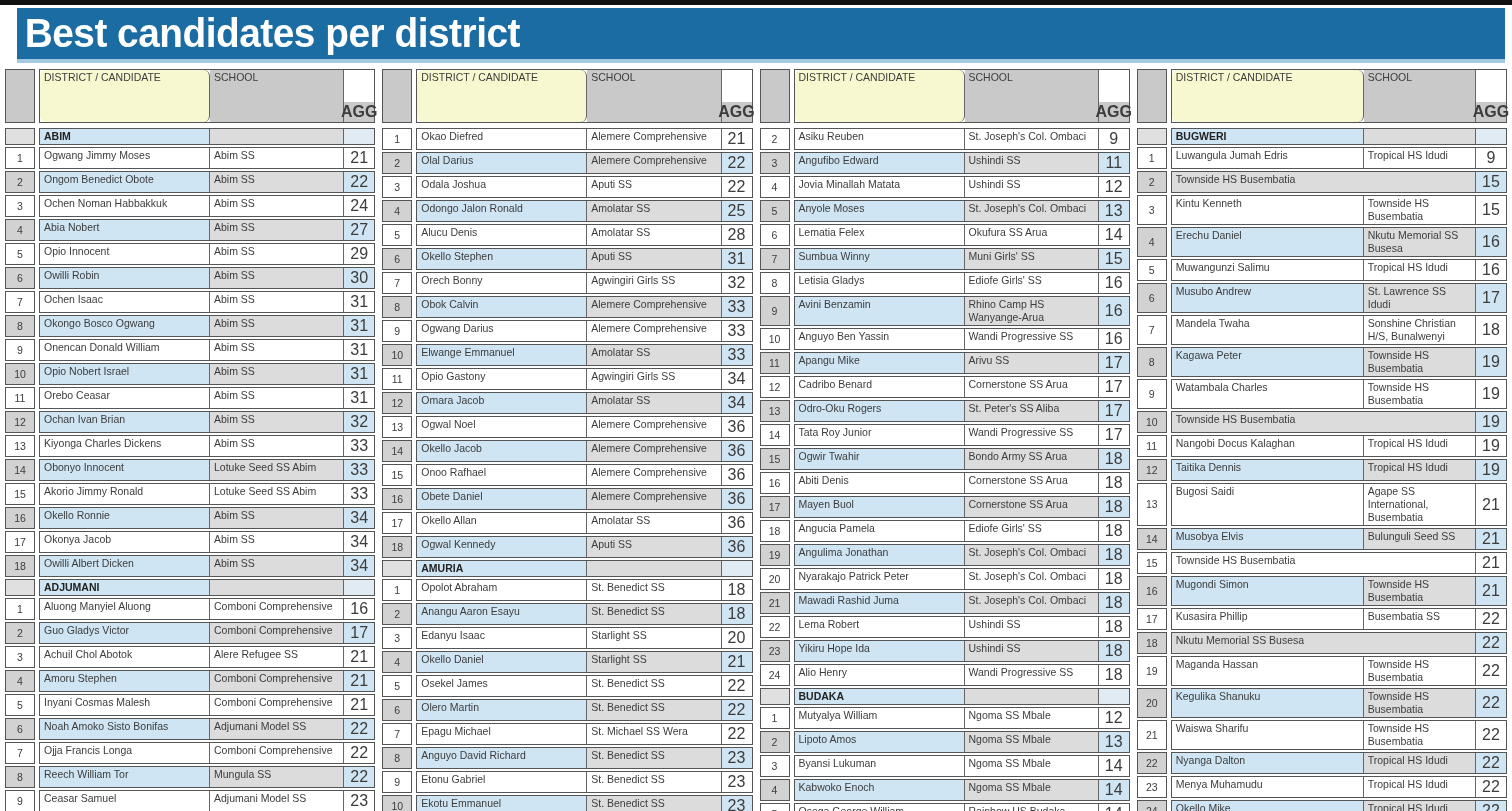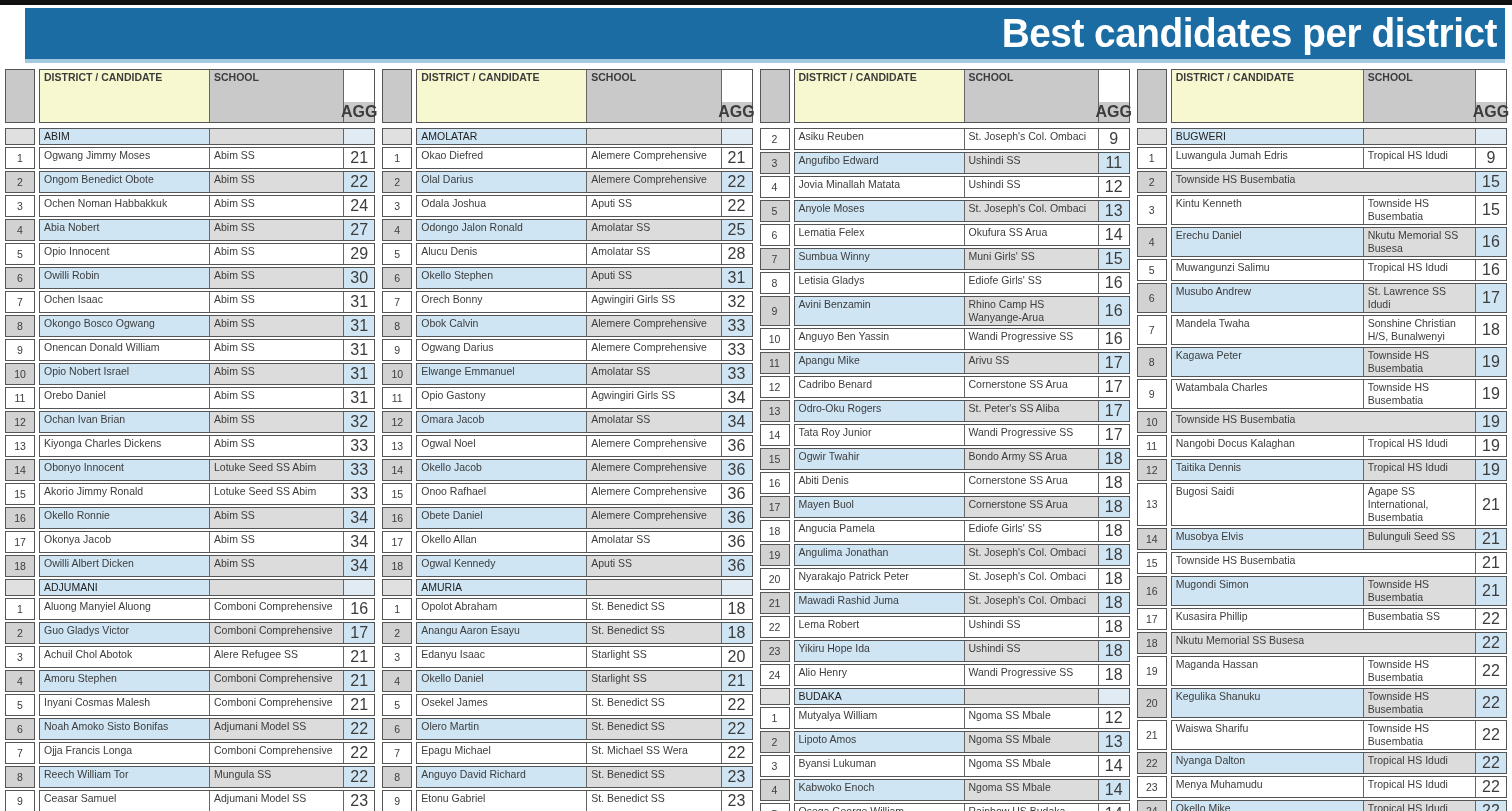--- a/index.html
+++ b/index.html
@@ -1,45 +1,45 @@
 <!DOCTYPE html>
 <html style="--banner: #1b6ca3; --rblue: #cfe5f4; --rgray: #dcdcdc; --hyellow: #f8f8d0; --hgray: #c9c9c9;"><head>
 <meta charset="utf-8">
 <style>
   *{box-sizing:border-box;margin:0;padding:0}
   html,body{width:1512px;height:811px;overflow:hidden;background:#fff;
     font-family:"Liberation Sans","DejaVu Sans",sans-serif;color:#3c3c3c;}
   .topbar{height:5px;background:#101010;width:100%;}
-  .banner{margin:3px 7px 0 25px;height:55px;background:var(--banner,#1b6ca3);
-    display:flex;align-items:center;justify-content:flex-end;
+  .banner{margin:3px 7px 0 17px;height:55px;background:var(--banner,#1b6ca3);
+    display:flex;align-items:center;justify-content:flex-start;
     border-bottom:4px solid #a3c9e0;}
   .banner .title{color:#ffffff;font-weight:bold;font-size:40px;letter-spacing:-.5px;
     transform:scaleX(.97);white-space:nowrap;}
   .columns{display:flex;gap:7px;padding:6px 5px 0 5px;align-items:flex-start;}
   .col{flex:1;min-width:0;}
   .row{display:flex;margin-bottom:2px;align-items:stretch;}
   .rank{width:30px;flex:none;border:1px solid #555;margin-right:4px;
     text-align:center;font-size:10.5px;line-height:13px;padding:1px 1px;
     display:flex;align-items:center;justify-content:center;}
   .grp{flex:1;display:flex;border:1px solid #555;min-width:0;}
   .cell{font-size:10.5px;line-height:13px;padding:1px 4px;}
   .name{width:170px;flex:none;border-right:1px solid #666;}
   .school{flex:1;border-right:1px solid #666;min-width:0;}
   .agg{width:30px;flex:none;text-align:center;padding:1px 1px;
     display:flex;align-items:center;justify-content:center;}
   .col.c3 .name{width:192px;}
   
   .row.hdr{margin-bottom:5px;}
   .row.hdr .rank{background:var(--hgray,#c9c9c9);}
-  .row.hdr .name{background:var(--hyellow,#f8f8d0);font-weight:bold;}
-  .row.hdr .school{background:var(--hgray,#c9c9c9);font-weight:bold;}
+  .row.hdr .name{background:var(--hyellow,#f8f8d0);font-weight:normal;border-radius:6px;}
+  .row.hdr .school{background:var(--hgray,#c9c9c9);font-weight:normal;}
   .row.hdr .agg{background:var(--hgray,#c9c9c9);font-weight:bold;margin-top:32px;}
   
   .row.dist .rank{background:#e0e0e0;}
-  .row.dist .name{background:var(--rblue,#cfe5f4);font-weight:normal;color:#222;}
+  .row.dist .name{background:var(--rblue,#cfe5f4);font-weight:bold;color:#222;}
   .row.dist .school{background:var(--rgray,#dcdcdc);}
   .row.dist .agg{background:#e0ebf3;}
   
   .row.hl .rank{background:#d2d2d2;}
   .row.hl .name{background:var(--rblue,#cfe5f4);}
   .row.hl .school{background:var(--rgray,#dcdcdc);}
   .row.hl .agg{background:var(--rblue,#cfe5f4);}
 </style>
 </head>
 <body>
@@ -144,21 +144,21 @@
         <div class="rank">10</div>
         <div class="grp">
           <div class="cell name">Opio Nobert Israel</div>
           <div class="cell school">Abim SS</div>
           <div class="agg">31</div>
         </div>
       </div>
       <div class="row plain">
         <div class="rank">11</div>
         <div class="grp">
-          <div class="cell name">Orebo Daniel</div>
+          <div class="cell name">Orebo Ceasar</div>
           <div class="cell school">Abim SS</div>
           <div class="agg">31</div>
         </div>
       </div>
       <div class="row hl">
         <div class="rank">12</div>
         <div class="grp">
           <div class="cell name">Ochan Ivan Brian</div>
           <div class="cell school">Abim SS</div>
           <div class="agg">32</div>
@@ -311,28 +311,20 @@
     </div>
     <div class="col c1">
       <div class="row hdr">
         <div class="rank"></div>
         <div class="grp">
           <div class="cell name">DISTRICT / CANDIDATE</div>
           <div class="cell school">SCHOOL</div>
           <div class="agg">AGG</div>
         </div>
       </div>
-      <div class="row dist">
-        <div class="rank"></div>
-        <div class="grp">
-          <div class="cell name">AMOLATAR</div>
-          <div class="cell school"></div>
-          <div class="agg"></div>
-        </div>
-      </div>
       <div class="row plain">
         <div class="rank">1</div>
         <div class="grp">
           <div class="cell name">Okao Diefred</div>
           <div class="cell school">Alemere Comprehensive</div>
           <div class="agg">21</div>
         </div>
       </div>
       <div class="row hl">
         <div class="rank">2</div>

